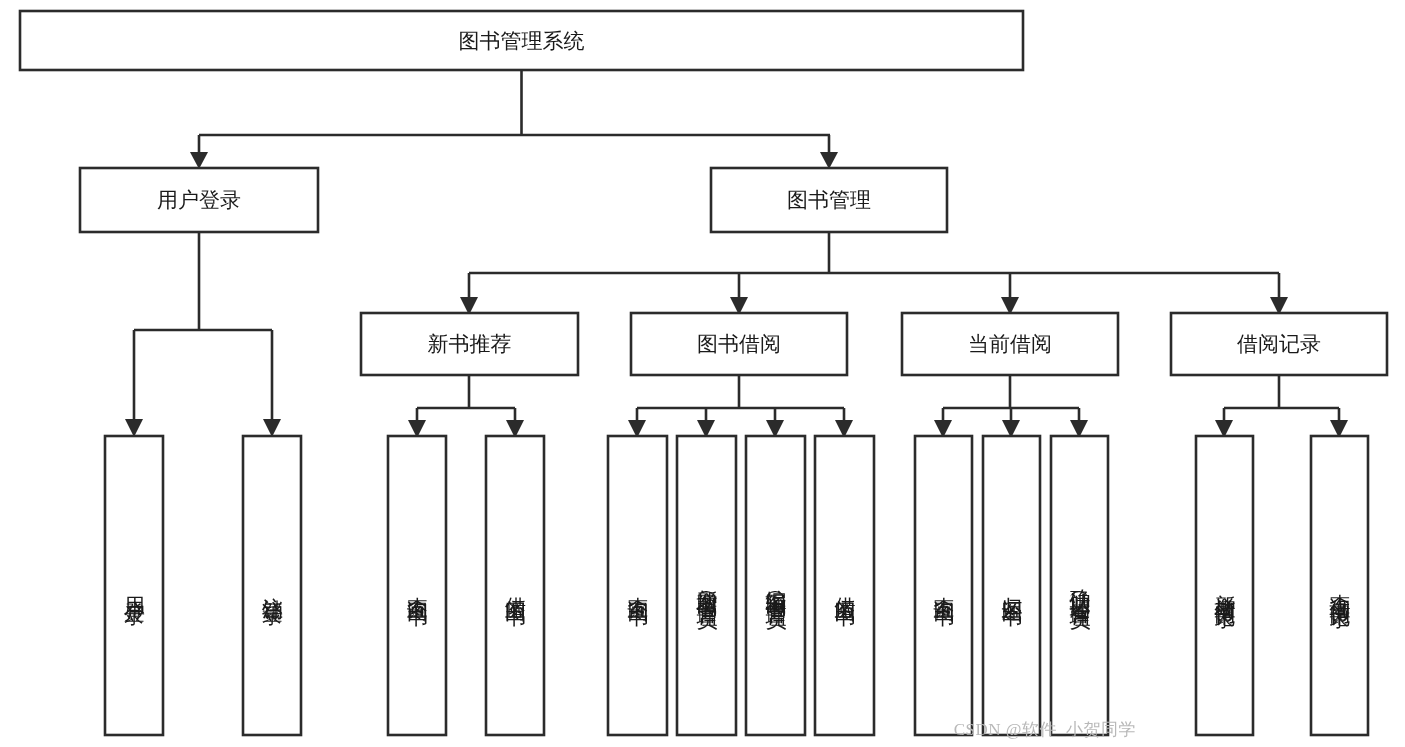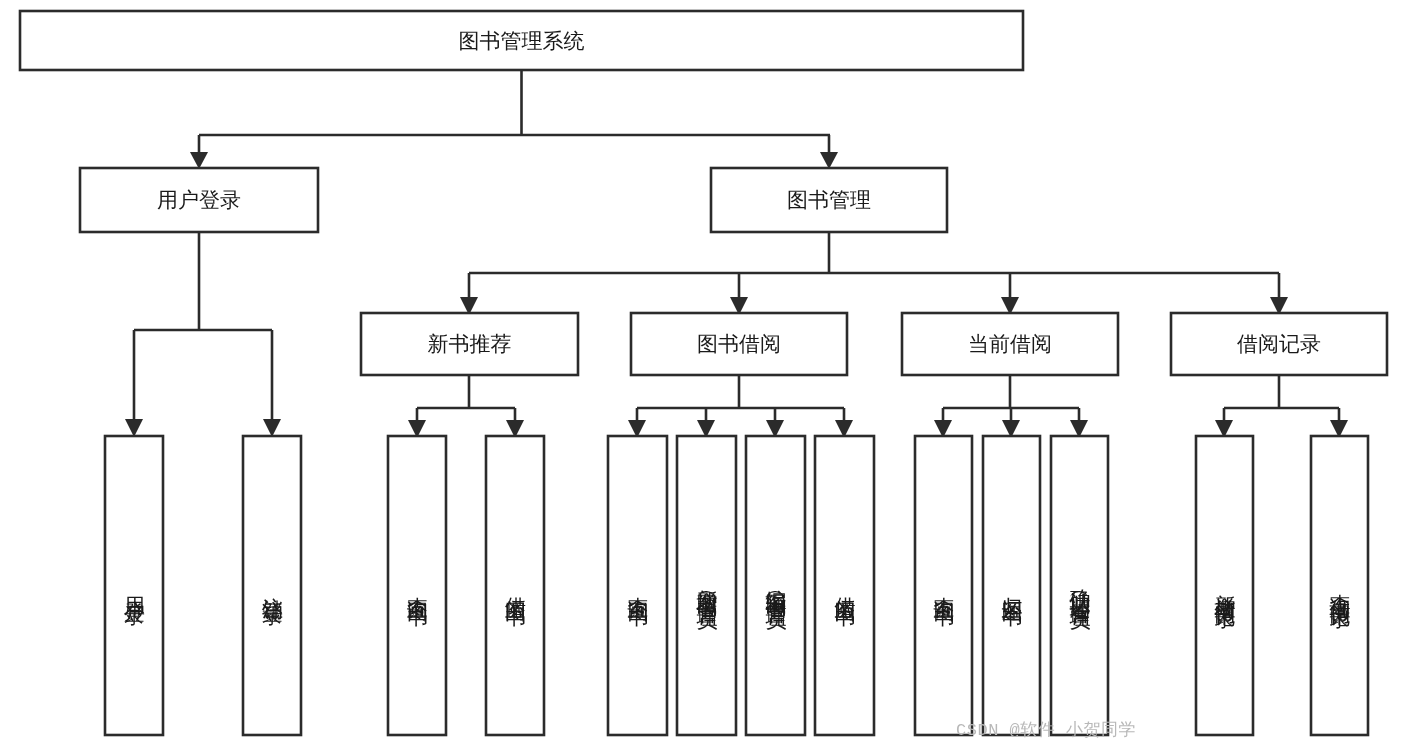--- a/index.html
+++ b/index.html
@@ -61,21 +61,21 @@
     display: flex;
     align-items: center;
     justify-content: center;
     white-space: nowrap;
     pointer-events: none;
   }
   .watermark {
     position: absolute;
     right: 8px;
     bottom: 6px;
-    font-family: Liberation Mono, monospace;
+    font-family: Liberation Serif, serif;
     font-size: 17px;
     color: #b8b8b8;
     letter-spacing: 0.5px;
     white-space: nowrap;
   }
 </style>
 </head>
 <body>
 
 <div id="diagram-root">

